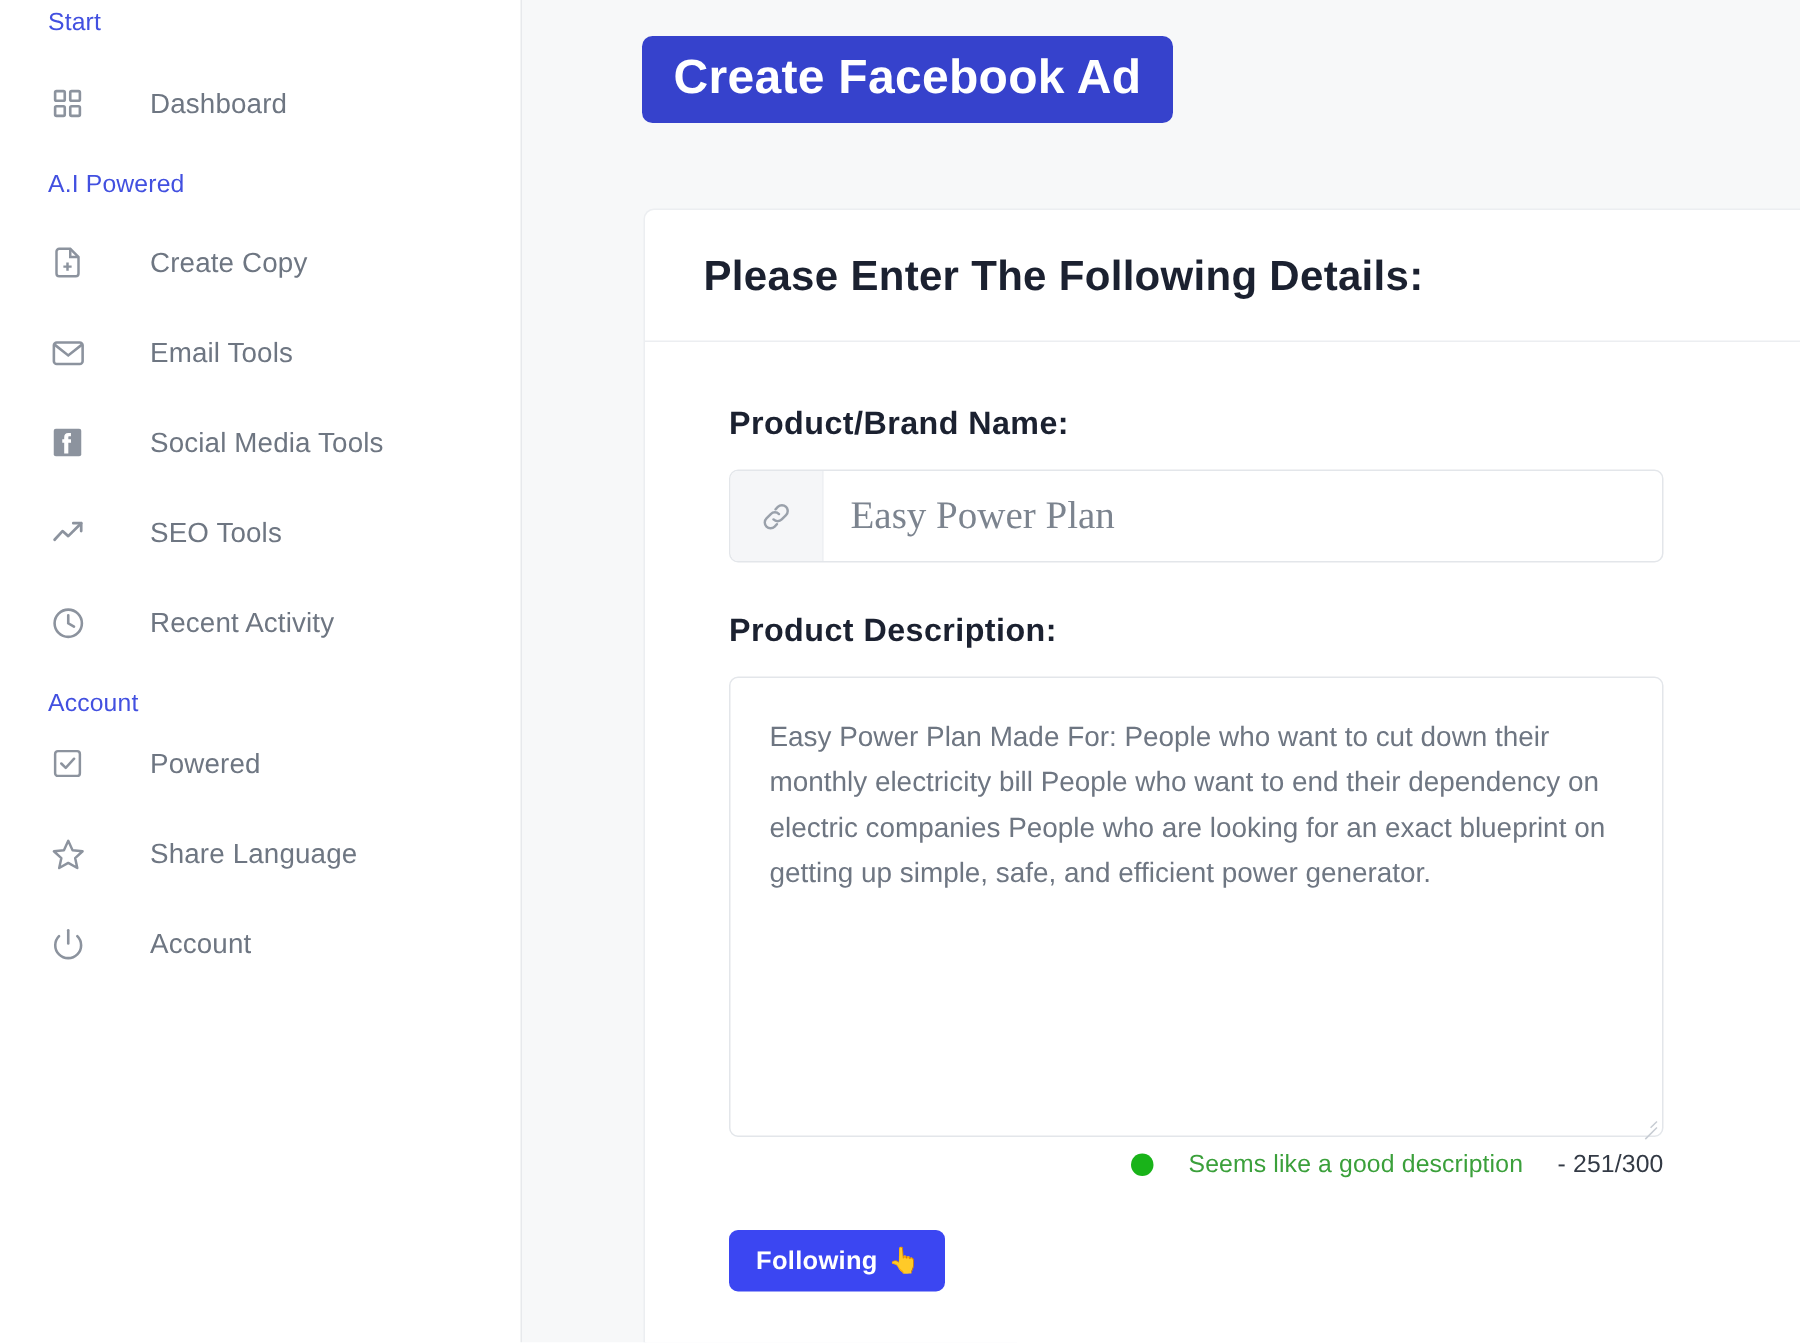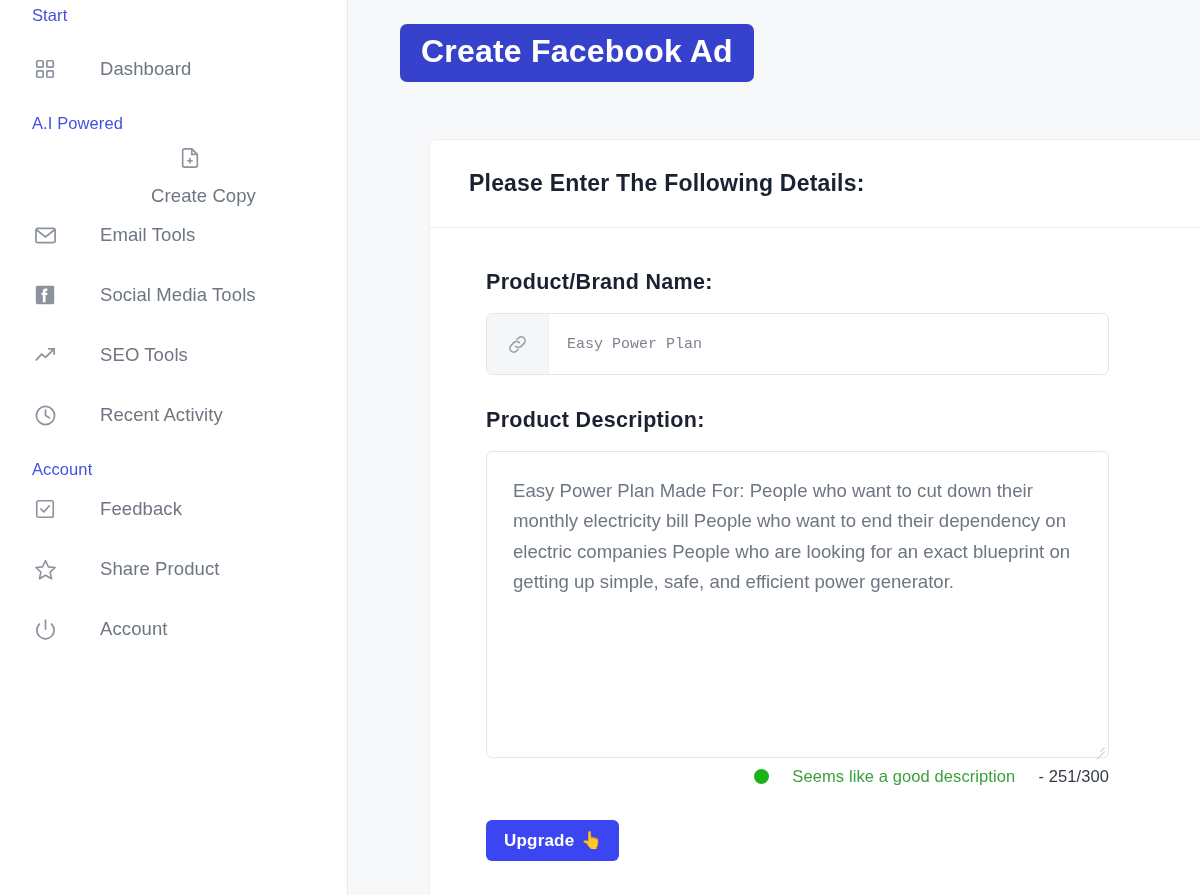--- a/index.html
+++ b/index.html
@@ -66,21 +66,21 @@
   
   .main {
     flex: 1 1 auto;
     height: 895px;
     position: relative;
     background: #f7f8f9;
     overflow: hidden;
   }
   .title-pill {
     position: absolute;
-    left: 52px;
+    left: 80px;
     top: 24px;
     background: #3642cc;
     color: #ffffff;
     font-size: 32px;
     font-weight: bold;
     letter-spacing: .2px;
     padding: 11px 21px 13px 21px;
     border-radius: 7px;
     display: inline-block;
     line-height: 1.05;
@@ -99,21 +99,21 @@
   }
   .card-header {
     height: 88px;
     display: flex;
     align-items: center;
     padding-left: 39px;
     border-bottom: 1px solid #eceef1;
   }
   .card-header h2 {
     margin: 0;
-    font-size: 23px;
+    font-size: 28px;
     font-weight: bold;
     color: #1b2130;
     letter-spacing: .2px;
   }
   .card-body {
     padding: 42px 0 0 56px;
   }
 
   .field-label {
     font-size: 21.5px;
@@ -141,22 +141,22 @@
     justify-content: center;
     color: #9aa1ab;
     border-right: 1px solid #eef0f3;
   }
   .text-input {
     flex: 1 1 auto;
     border: 0;
     outline: none;
     background: transparent;
     padding: 0 18px;
-    font-family: Liberation Mono, monospace;
-    font-size: 15px;
+    font-family: Liberation Serif, serif;
+    font-size: 26px;
     color: #6e7682;
   }
   .text-input::placeholder { color: #7c848f; opacity: 1; }
 
   .label-desc { margin-top: 33px; }
 
   .textarea-wrap {
     position: relative;
     width: 623px;
     height: 307px;
@@ -250,21 +250,21 @@
             <rect x="3" y="14" width="7" height="7" rx="1"></rect>
           </svg>
         </span>
         <span class="label">Dashboard</span>
       </div>
     </div>
 
     <div class="nav-group" style="margin-top:15px;">
       <div class="nav-heading">A.I Powered</div>
 
-      <div class="nav-item" style="margin-top:12px;flex-direction:column;">
+      <div class="nav-item" style="margin-top:12px;">
         <span class="nav-ico">
           <svg width="22" height="22" viewBox="0 0 24 24" fill="none" stroke="currentColor" stroke-width="1.8">
             <path d="M14 2H6a2 2 0 0 0-2 2v16a2 2 0 0 0 2 2h12a2 2 0 0 0 2-2V8z"></path>
             <path d="M14 2v6h6"></path>
             <path d="M12 12v6M9 15h6"></path>
           </svg>
         </span>
         <span class="label">Create Copy</span>
       </div>
 
@@ -313,30 +313,30 @@
       <div class="nav-heading">Account</div>
 
 
       <div class="nav-item">
         <span class="nav-ico">
           <svg width="22" height="22" viewBox="0 0 24 24" fill="none" stroke="currentColor" stroke-width="1.8">
             <rect x="3" y="3" width="18" height="18" rx="2"></rect>
             <polyline points="7.5,12 10.7,15.2 16.8,8.5" stroke-linecap="round" stroke-linejoin="round"></polyline>
           </svg>
         </span>
-        <span class="label">Feedback</span>
+        <span class="label">Powered</span>
       </div>
 
       <div class="nav-item">
         <span class="nav-ico">
           <svg width="23" height="23" viewBox="0 0 24 24" fill="none" stroke="currentColor" stroke-width="1.7" stroke-linejoin="round">
             <polygon points="12,2.6 15,9.2 22,9.9 16.8,14.7 18.3,21.6 12,18 5.7,21.6 7.2,14.7 2,9.9 9,9.2"></polygon>
           </svg>
         </span>
-        <span class="label">Share Product</span>
+        <span class="label">Share Language</span>
       </div>
 
       <div class="nav-item">
         <span class="nav-ico">
           <svg width="23" height="23" viewBox="0 0 24 24" fill="none" stroke="currentColor" stroke-width="1.8" stroke-linecap="round">
             <path d="M18.3 6.3a9 9 0 1 1-12.7 0"></path>
             <line x1="12" y1="2.3" x2="12" y2="11.5"></line>
           </svg>
         </span>
         <span class="label">Account</span>
@@ -378,20 +378,20 @@
           </span>
         </div>
 
         <div class="status-row">
           <span class="status-dot"></span>
           <span class="status-text">Seems like a good description</span>
           <span class="status-count">- 251/300</span>
         </div>
 
         <button class="generate-btn">
-          <span>Upgrade</span>
+          <span>Following</span>
           <span class="hand">👆</span>
         </button>
 
       </div>
     </div>
   </section>
 </div>
 
 </body></html>

